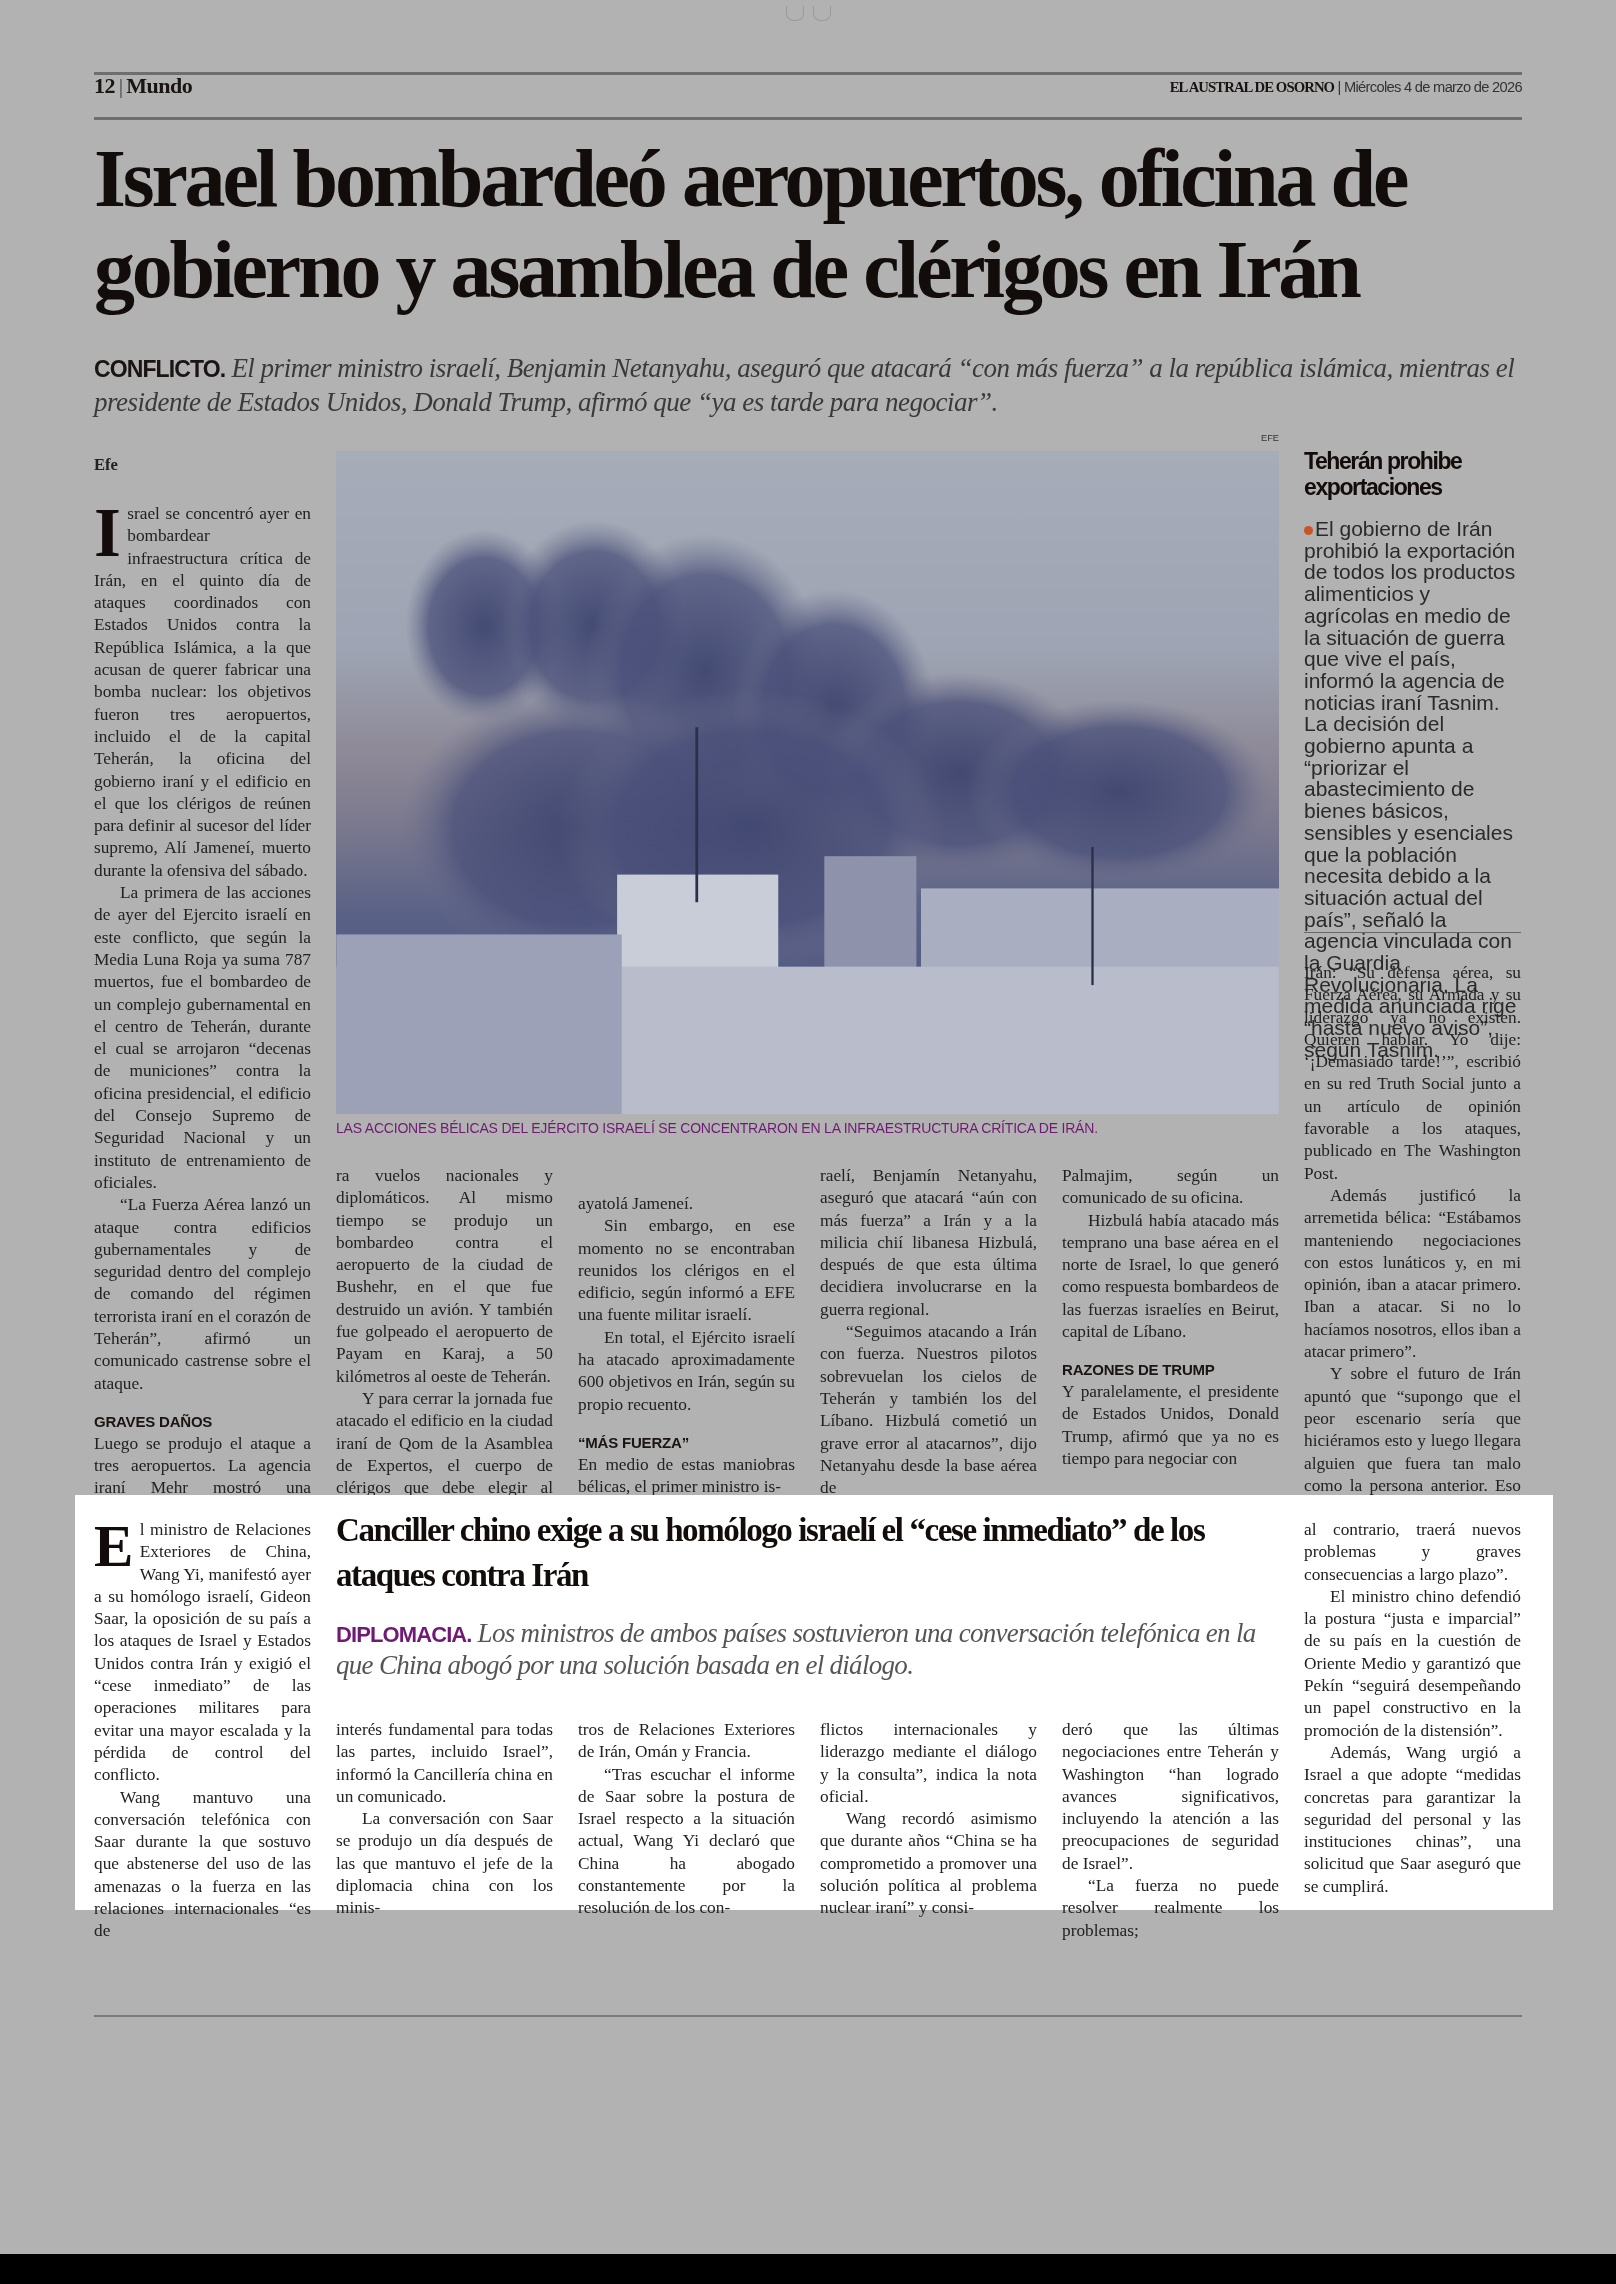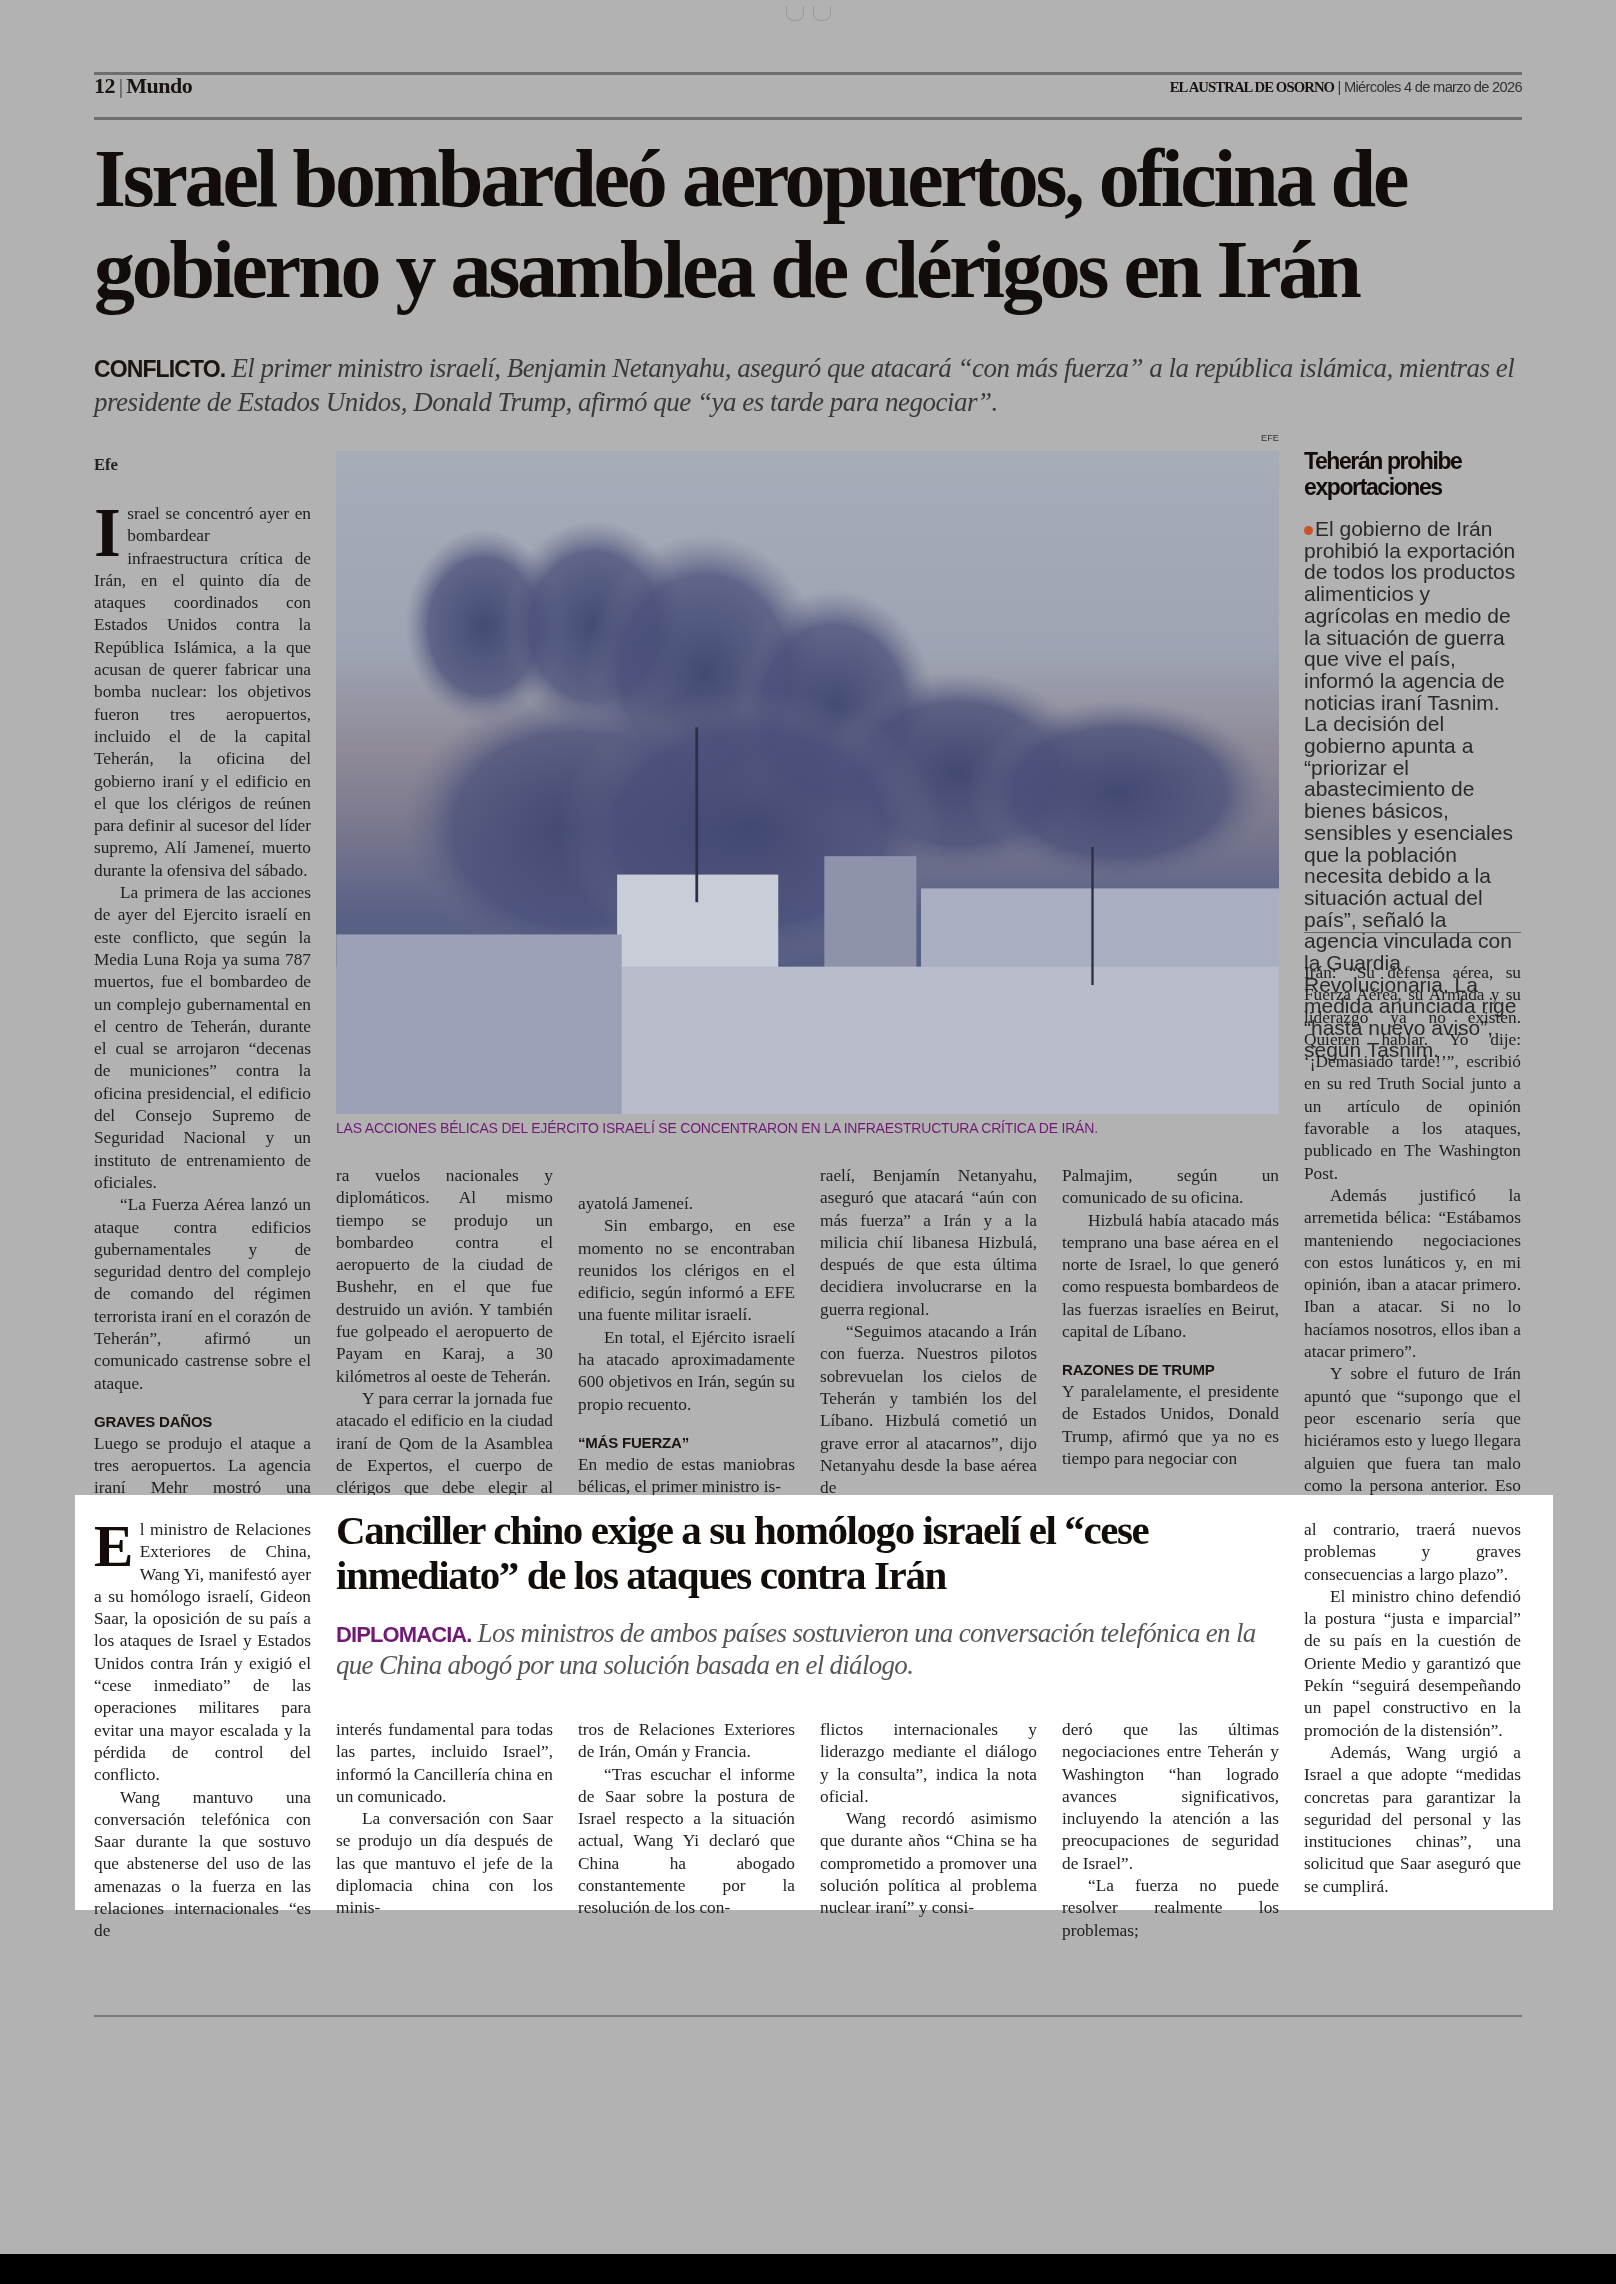--- a/index.html
+++ b/index.html
@@ -25,21 +25,21 @@
   .col p.noindent { text-indent:0; }
   .col h4 { margin:15.7px 0 0 0; font-family:"Liberation Sans", sans-serif; font-weight:bold; font-size:15px; line-height:22px; color:#1a1412; letter-spacing:-0.2px; }
   .dropcap { float:left; font-weight:bold; color:#140c0a; margin:2.8px 6.4px 0 0; }
   .photo { left:336px; top:445px; width:943px; height:663px; overflow:hidden; background:linear-gradient(180deg,#a6acb8 0%,#9ea4b3 30%,#8e8a98 45%,#7e7b8f 55%,#5a6186 70%,#48507a 100%); }
   .caption { left:336px; top:1114px; font-family:"Liberation Sans", sans-serif; font-size:14px; color:#701a75; letter-spacing:-0.2px; }
   .sidebar-title { left:1304px; top:442px; width:217px; font-family:"Liberation Sans", sans-serif; font-weight:bold; font-size:23px; line-height:26px; letter-spacing:-1.4px; color:#140c0a; }
   .sidebar-body { left:1304px; top:512px; width:217px; font-family:"Liberation Sans", sans-serif; font-size:21px; line-height:21.7px; color:#2a2a2a; }
   .bullet { display:inline-block; width:9.2px; height:9.2px; border-radius:50%; background:#c8542a; margin-right:1.8px; vertical-align:0.9px; }
   .sidebar-rule { left:1304px; top:926px; width:217px; height:1.4px; background:#666; }
   .box { left:75px; top:1489px; width:1478px; height:415px; background:#ffffff; }
-  .box-headline { left:336px; top:1502px; width:944px; font-family:"Liberation Serif", serif; font-weight:bold; font-size:41px; line-height:45px; letter-spacing:-1.4px; color:#120c0a; }
+  .box-headline { left:336px; top:1502px; width:944px; font-family:"Liberation Serif", serif; font-weight:bold; font-size:33px; line-height:45px; letter-spacing:-1.4px; color:#120c0a; }
   .box-deck { left:336px; top:1612px; width:944px; font-size:27px; line-height:30px; font-style:italic; color:#555; letter-spacing:-0.7px; }
   .box-deck .kicker { font-family:"Liberation Sans", sans-serif; font-weight:bold; font-style:normal; font-size:22px; color:#701a75; letter-spacing:-0.9px; }
   .bottom-rule { left:94px; top:2009px; width:1428px; height:2.3px; background:#7a7a7a; }
   .bottom-bar { left:0; top:2248px; width:1616px; height:36px; background:#000; }
 </style>
 </head>
 <body>
 
 <div class="abs top-nav-dots">
     <span></span>
@@ -101,21 +101,21 @@
 </div>
 <div class="abs caption">LAS ACCIONES BÉLICAS DEL EJÉRCITO ISRAELÍ SE CONCENTRARON EN LA INFRAESTRUCTURA CRÍTICA DE IRÁN.</div>
 
 <div class="abs sidebar-title">Teherán prohibe exportaciones</div>
 <div class="abs sidebar-body">
   <span class="bullet"></span><span>El gobierno de Irán prohibió la exportación de todos los productos alimenticios y agrícolas en medio de la situación de guerra que vive el país, informó la agencia de noticias iraní Tasnim. La decisión del gobierno apunta a “priorizar el abastecimiento de bienes básicos, sensibles y esenciales que la población necesita debido a la situación actual del país”, señaló la agencia vinculada con la Guardia Revolucionaria. La medida anunciada rige “hasta nuevo aviso”, según Tasnim.</span>
 </div>
 <div class="abs sidebar-rule"></div>
 
 <div class="abs col" style="left:336px; top:1159px; width:217px;">
-  <p class="noindent">ra vuelos nacionales y diplomáticos. Al mismo tiempo se produjo un bombardeo contra el aeropuerto de la ciudad de Bushehr, en el que fue destruido un avión. Y también fue golpeado el aeropuerto de Payam en Karaj, a 30 kilómetros al oeste de Teherán.</p>
+  <p class="noindent">ra vuelos nacionales y diplomáticos. Al mismo tiempo se produjo un bombardeo contra el aeropuerto de la ciudad de Bushehr, en el que fue destruido un avión. Y también fue golpeado el aeropuerto de Payam en Karaj, a 50 kilómetros al oeste de Teherán.</p>
   <p>Y para cerrar la jornada fue atacado el edificio en la ciudad iraní de Qom de la Asamblea de Expertos, el cuerpo de clérigos que debe elegir al sucesor del</p>
 </div>
 <div class="abs col" style="left:578px; top:1187px; width:217px;">
   <p class="noindent">ayatolá Jameneí.</p>
   <p>Sin embargo, en ese momento no se encontraban reunidos los clérigos en el edificio, según informó a EFE una fuente militar israelí.</p>
   <p>En total, el Ejército israelí ha atacado aproximadamente 600 objetivos en Irán, según su propio recuento.</p>
   <h4>“MÁS FUERZA”</h4>
   <p class="noindent">En medio de estas maniobras bélicas, el primer ministro is-</p>
 </div>
 <div class="abs col" style="left:820px; top:1159px; width:217px;">

